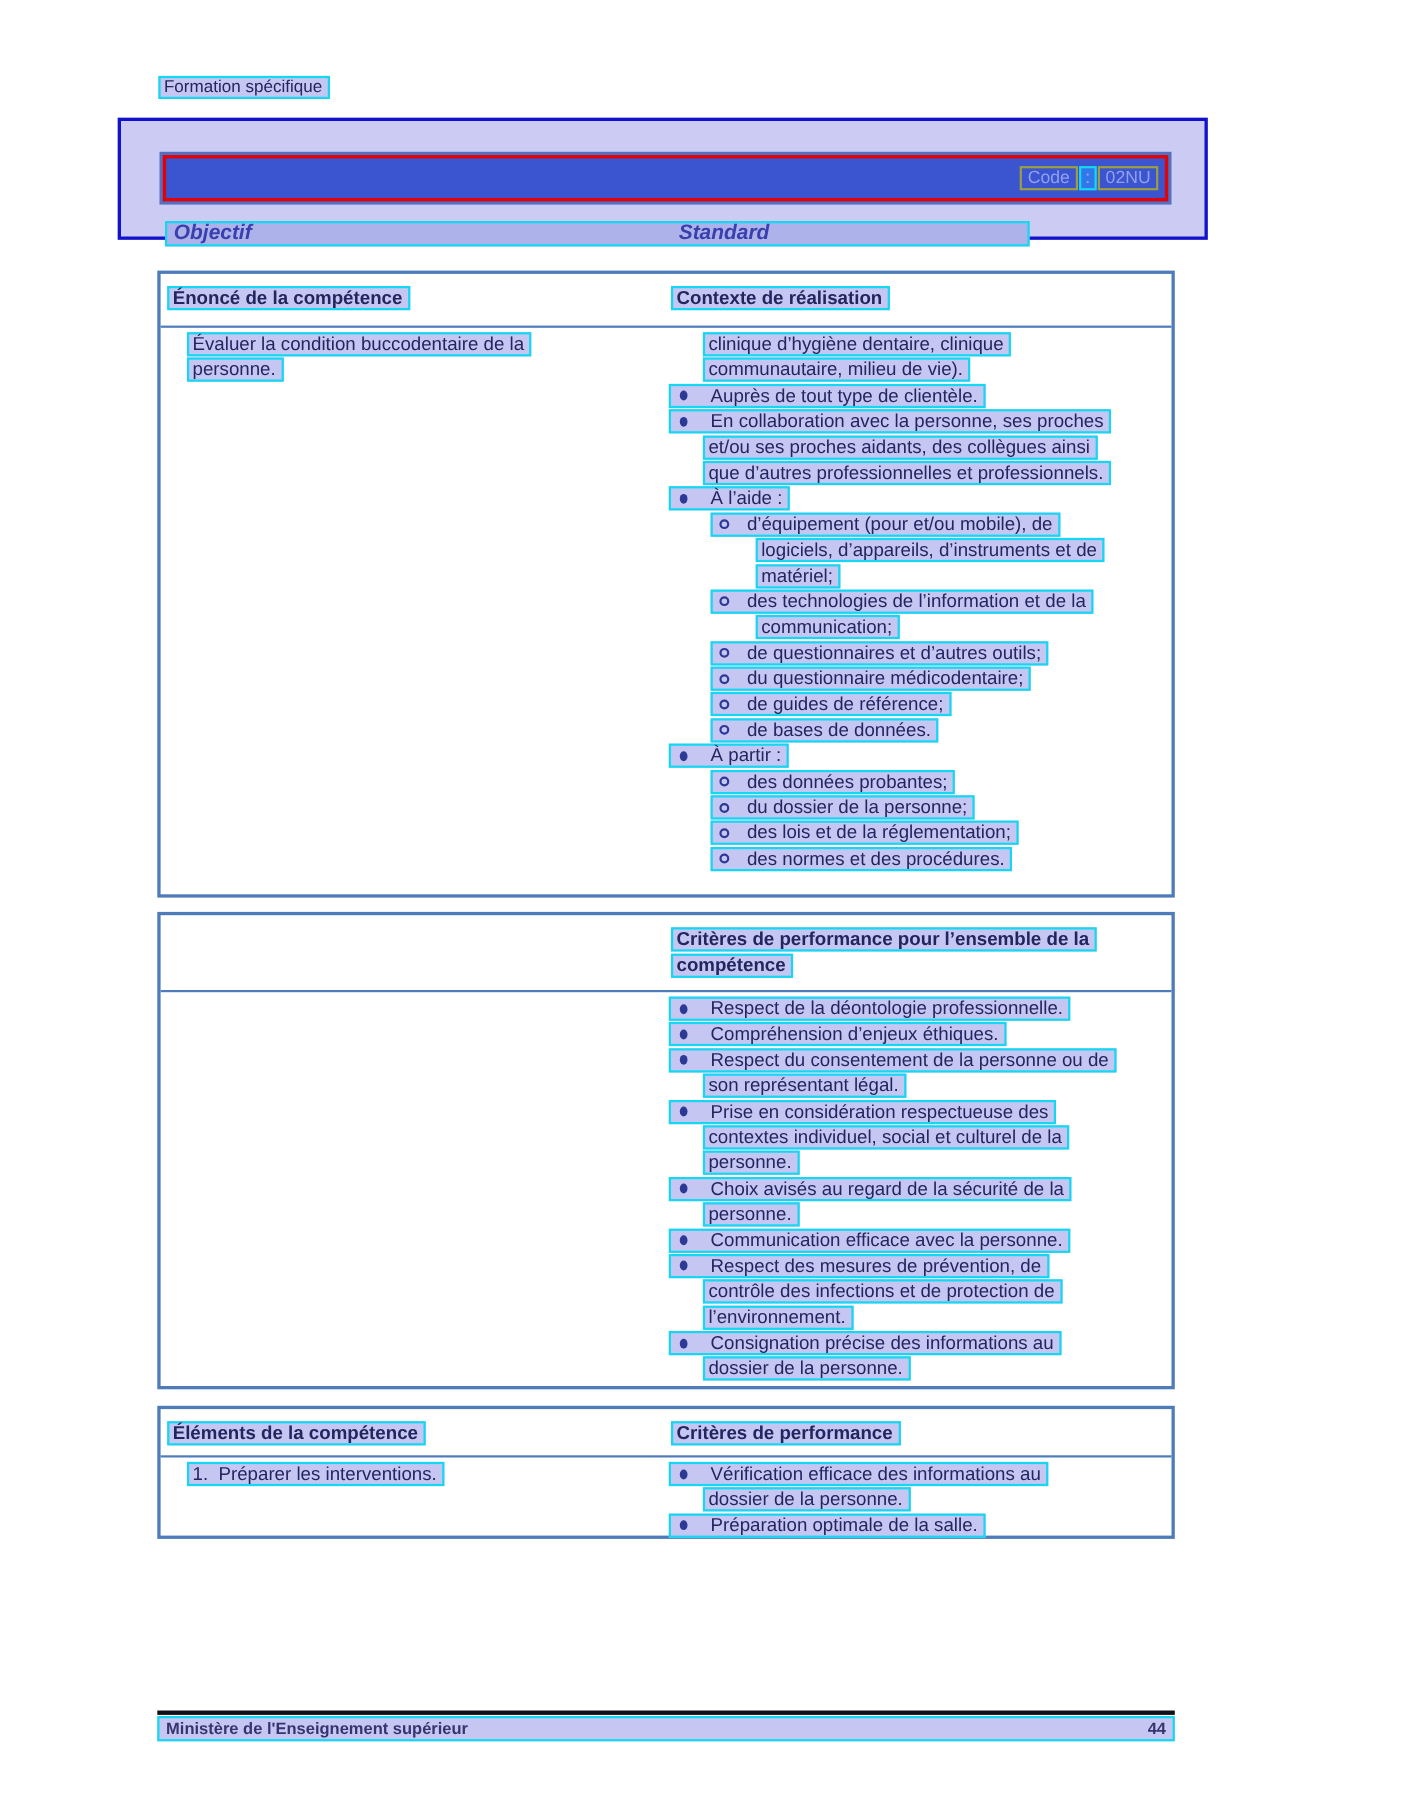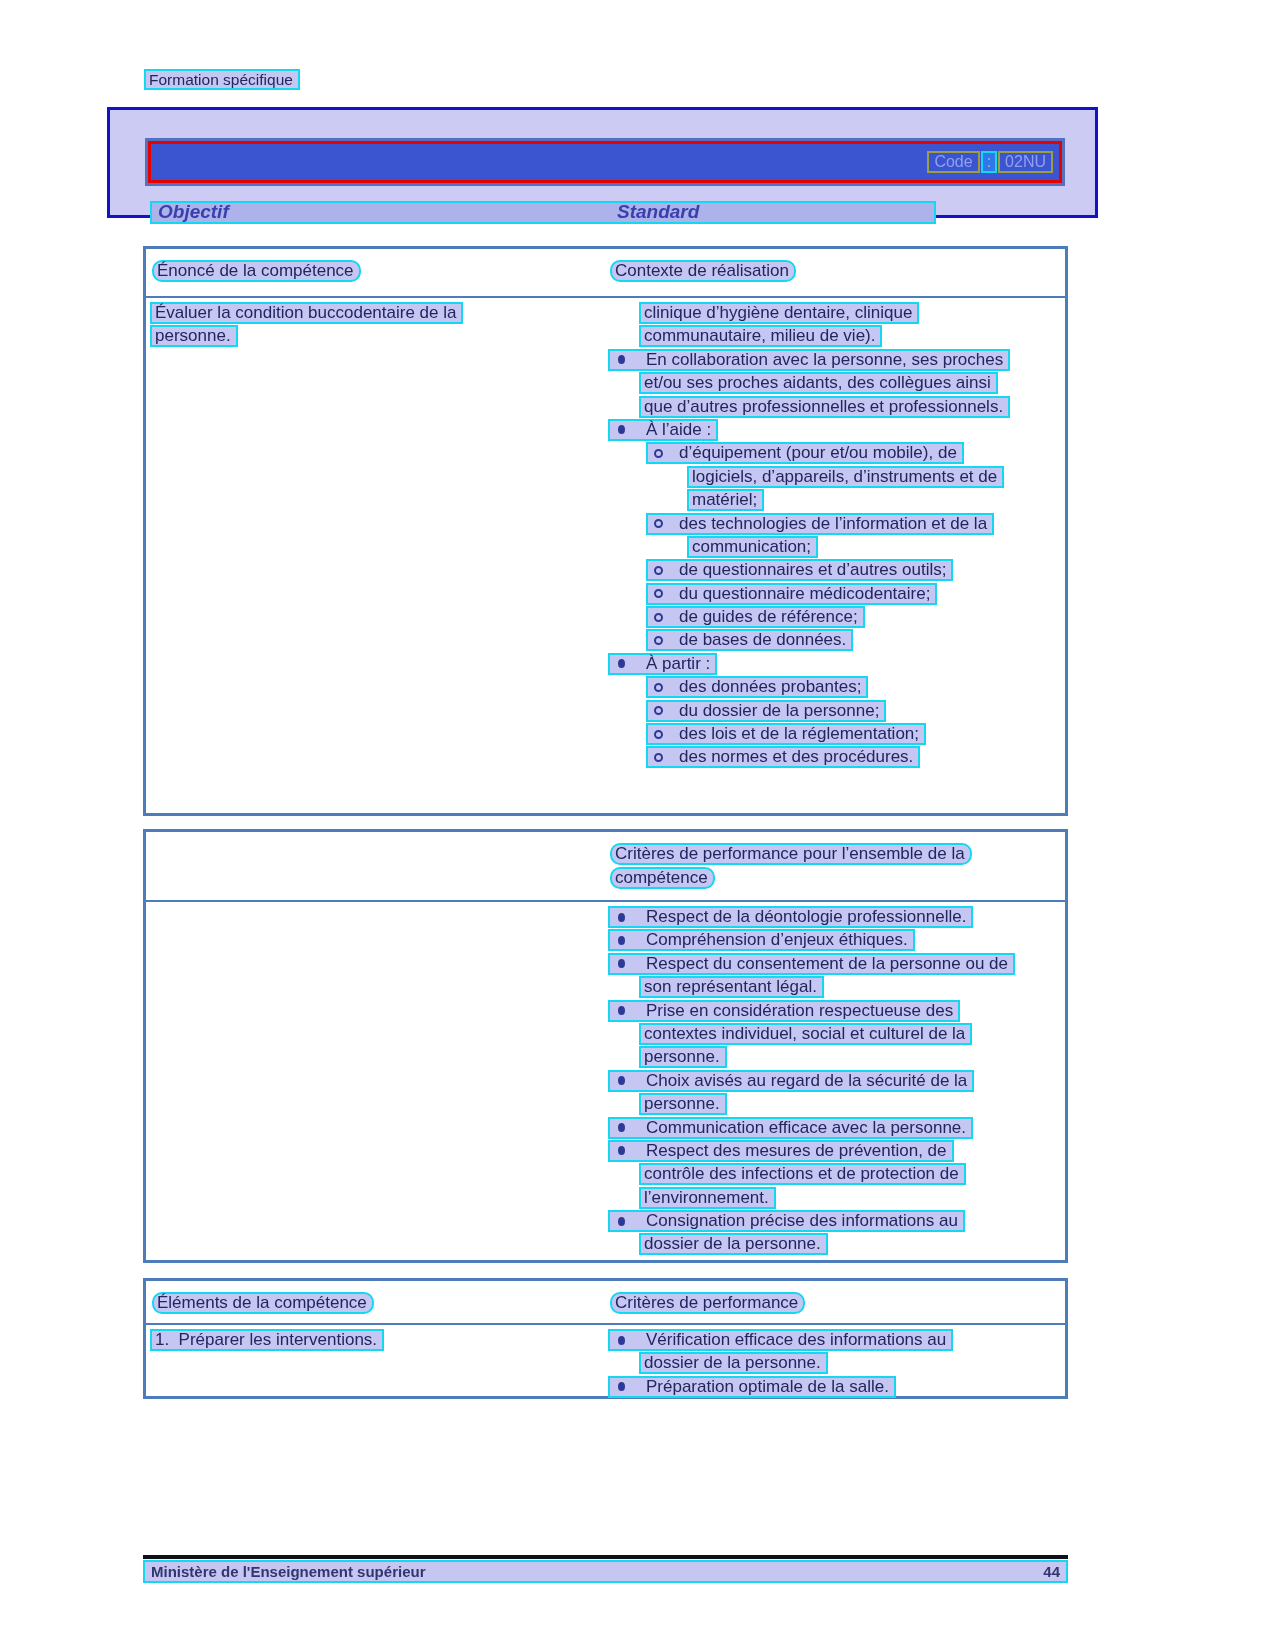--- a/index.html
+++ b/index.html
@@ -9,32 +9,32 @@
   }
   .abs{position:absolute;}
   
   .hl{
     display:inline-flex;align-items:center;box-sizing:border-box;
     background:#c6c6f3;border:2px solid #14d7f2;
     height:22px;padding:0 5px 0 3px;font-size:17px;line-height:18px;
     white-space:nowrap;
   }
   .line{height:23.4px;white-space:nowrap;}
-  .line.l0{padding-left:4px;}
+  .line.l0{padding-left:24px;}
   .line.b1{padding-left:462px;}
   .line.c1{padding-left:493px;}
   .line.b2{padding-left:500px;}
   .line.c2{padding-left:527px;margin-left:14px;}
   .dot{width:7px;height:9px;border-radius:50%;background:#2c3a96;margin:0 21px 0 5px;flex:0 0 auto;}
   .ring{width:9px;height:9px;border-radius:50%;border:2px solid #2c3a96;box-sizing:border-box;margin:0 16px 0 3px;flex:0 0 auto;}
   
   .ctable{position:absolute;left:143px;width:925px;box-sizing:border-box;
     border:3px solid #4d7cb8;background:#ffffff;}
   .thead{position:relative;border-bottom:2px solid #4d7cb8;box-sizing:border-box;}
-  .thead .hl{font-weight:normal;border-radius:10px;}
+  .thead .hl{font-weight:bold;}
   .tbody{position:relative;}
   .col-left{position:absolute;top:4px;left:0;right:0;}
   .col-right{padding-top:4px;}
   
   #header-box{left:107px;top:107px;width:991px;height:111px;box-sizing:border-box;
     border:3px solid #1212cd;background:#cbcbf4;}
   #title-bar{left:35px;top:28px;width:920px;height:48px;background:#5570c0;}
   #title-bar-inner{position:absolute;inset:3px;border:3px solid #e60000;background:#3a55cf;
     display:flex;justify-content:flex-end;align-items:center;gap:1px;padding-right:6px;}
   .code-box{display:inline-flex;align-items:center;border:2px solid #9d9d42;color:#93a0ee;
@@ -105,20 +105,24 @@
       </div>
     <div class="col-right">
         <div class="line c1"><span class="hl">
             <span>clinique d’hygiène dentaire, clinique</span>
           </span></div>
         <div class="line c1"><span class="hl">
             <span>communautaire, milieu de vie).</span>
           </span></div>
         <div class="line b1"><span class="hl">
             <span class="dot"></span>
+            <span>Auprès de tout type de clientèle.</span>
+          </span></div>
+        <div class="line b1"><span class="hl">
+            <span class="dot"></span>
             <span>En collaboration avec la personne, ses proches</span>
           </span></div>
         <div class="line c1"><span class="hl">
             <span>et/ou ses proches aidants, des collègues ainsi</span>
           </span></div>
         <div class="line c1"><span class="hl">
             <span>que d’autres professionnelles et professionnels.</span>
           </span></div>
         <div class="line b1"><span class="hl">
             <span class="dot"></span>

